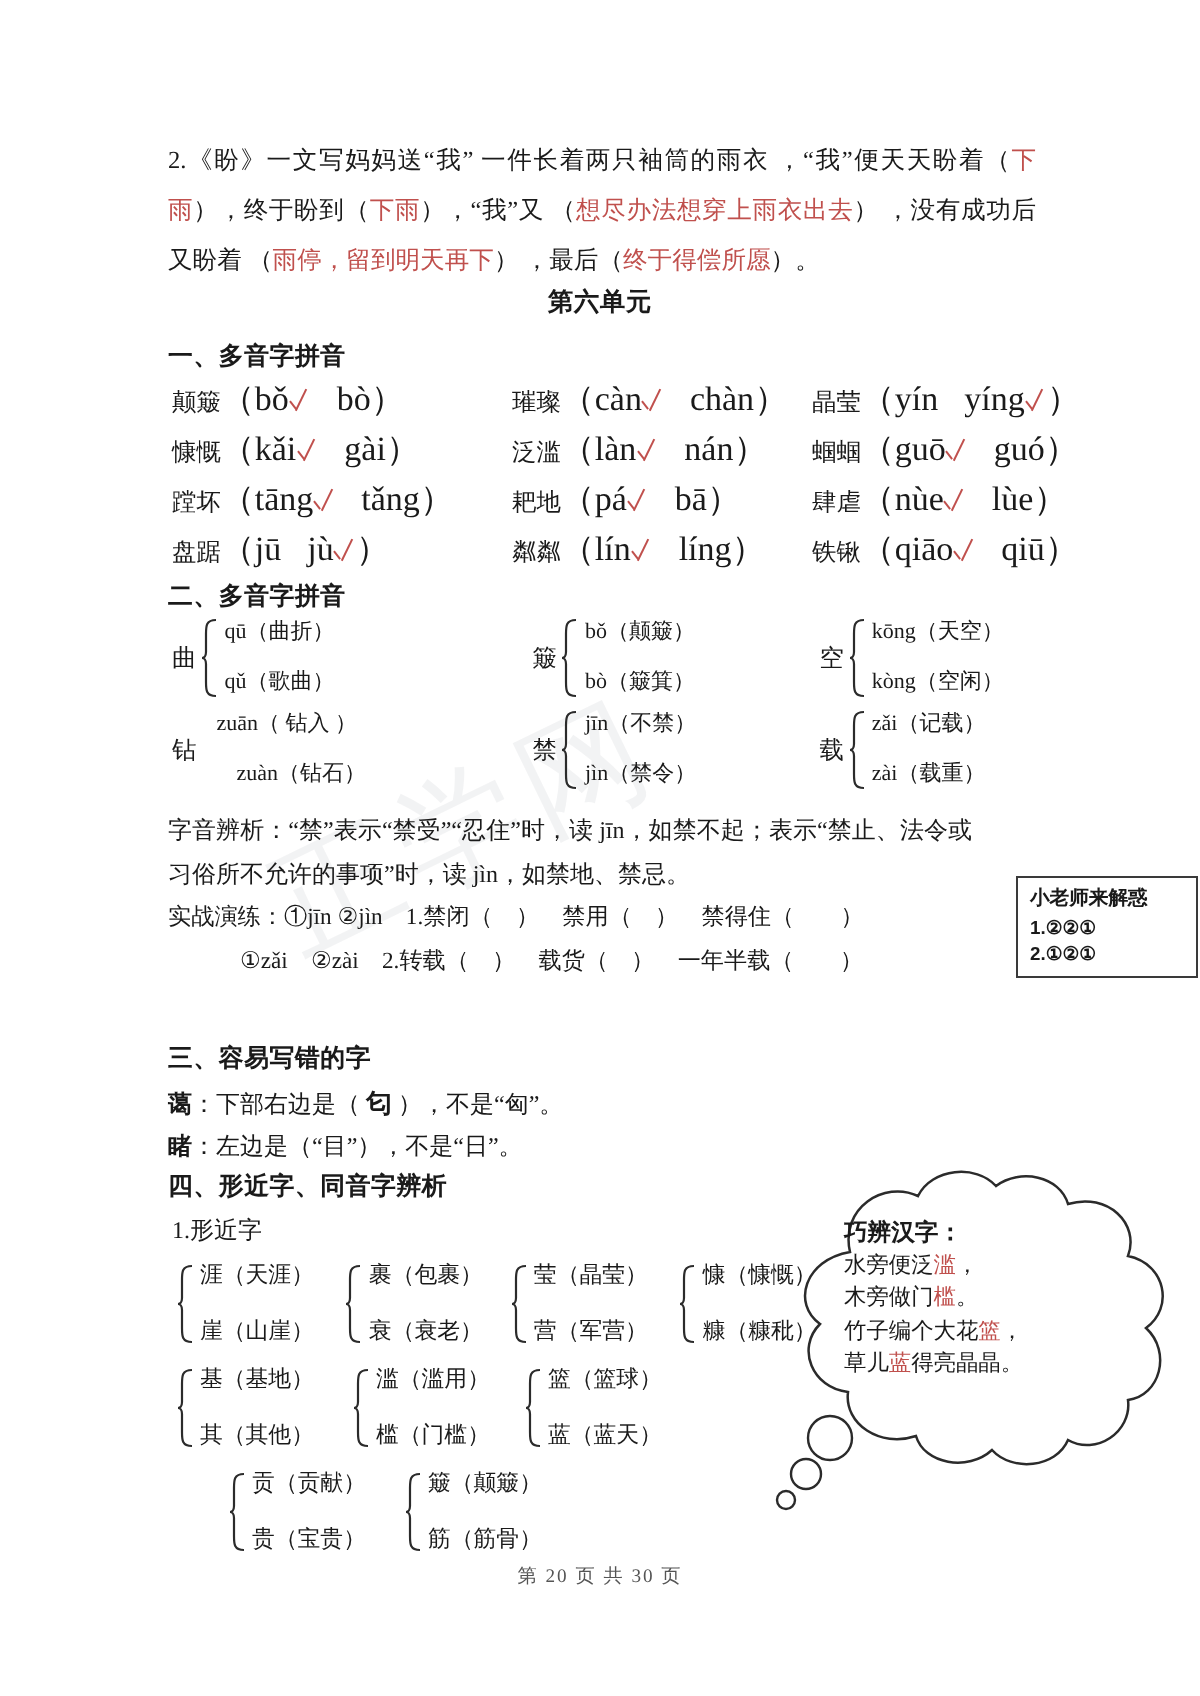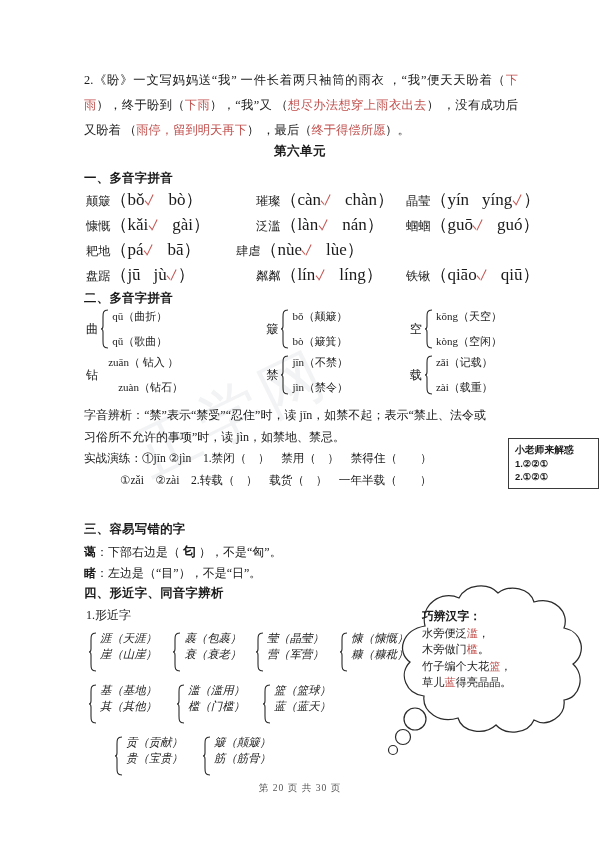--- a/index.html
+++ b/index.html
@@ -236,23 +236,23 @@
     height: 52px;
   }
   .pair-group {
     display: flex;
     align-items: center;
     font-size: 11.4px;
   }
   .pair-lines {
     display: flex;
     flex-direction: column;
+    justify-content: space-between;
     height: 44px;
     padding: 3px 0;
-    font-style: italic;
   }
   .pair-lines div { white-space: nowrap; line-height: 16px; }
   .gw1 { width: 88px; }
   .gw2 { width: 86px; }
   .gw3 { width: 88px; }
   .gw4 { width: 82px; }
   .spacer-l { width: 26px; flex: none; }
 
   
   .bubble {
@@ -306,20 +306,21 @@
           <div class="pin-cell c1"><span class="hanzi">颠簸</span><span class="py">（bǒ</span><span class="tick"></span><span class="gap"></span><span class="py">bò</span><span class="py">）</span></div>
           <div class="pin-cell c2"><span class="hanzi">璀璨</span><span class="py">（càn</span><span class="tick"></span><span class="gap"></span><span class="py">chàn</span><span class="py">）</span></div>
           <div class="pin-cell c3"><span class="hanzi">晶莹</span><span class="py">（yín</span><span class="gap"></span><span class="py">yíng</span><span class="tick"></span><span class="py">）</span></div>
         </div>
         <div class="pin-row">
           <div class="pin-cell c1"><span class="hanzi">慷慨</span><span class="py">（kǎi</span><span class="tick"></span><span class="gap"></span><span class="py">gài</span><span class="py">）</span></div>
           <div class="pin-cell c2"><span class="hanzi">泛滥</span><span class="py">（làn</span><span class="tick"></span><span class="gap"></span><span class="py">nán</span><span class="py">）</span></div>
           <div class="pin-cell c3"><span class="hanzi">蝈蝈</span><span class="py">（guō</span><span class="tick"></span><span class="gap"></span><span class="py">guó</span><span class="py">）</span></div>
         </div>
         <div class="pin-row">
+          <div class="pin-cell c1"><span class="hanzi">蹚坏</span><span class="py">（tāng</span><span class="tick"></span><span class="gap"></span><span class="py">tǎng</span><span class="py">）</span></div>
           <div class="pin-cell c2"><span class="hanzi">耙地</span><span class="py">（pá</span><span class="tick"></span><span class="gap"></span><span class="py">bā</span><span class="py">）</span></div>
           <div class="pin-cell c3"><span class="hanzi">肆虐</span><span class="py">（nùe</span><span class="tick"></span><span class="gap"></span><span class="py">lùe</span><span class="py">）</span></div>
         </div>
         <div class="pin-row">
           <div class="pin-cell c1"><span class="hanzi">盘踞</span><span class="py">（jū</span><span class="gap"></span><span class="py">jù</span><span class="tick"></span><span class="py">）</span></div>
           <div class="pin-cell c2"><span class="hanzi">粼粼</span><span class="py">（lín</span><span class="tick"></span><span class="gap"></span><span class="py">líng</span><span class="py">）</span></div>
           <div class="pin-cell c3"><span class="hanzi">铁锹</span><span class="py">（qiāo</span><span class="tick"></span><span class="gap"></span><span class="py">qiū</span><span class="py">）</span></div>
         </div>
       </div>
 

